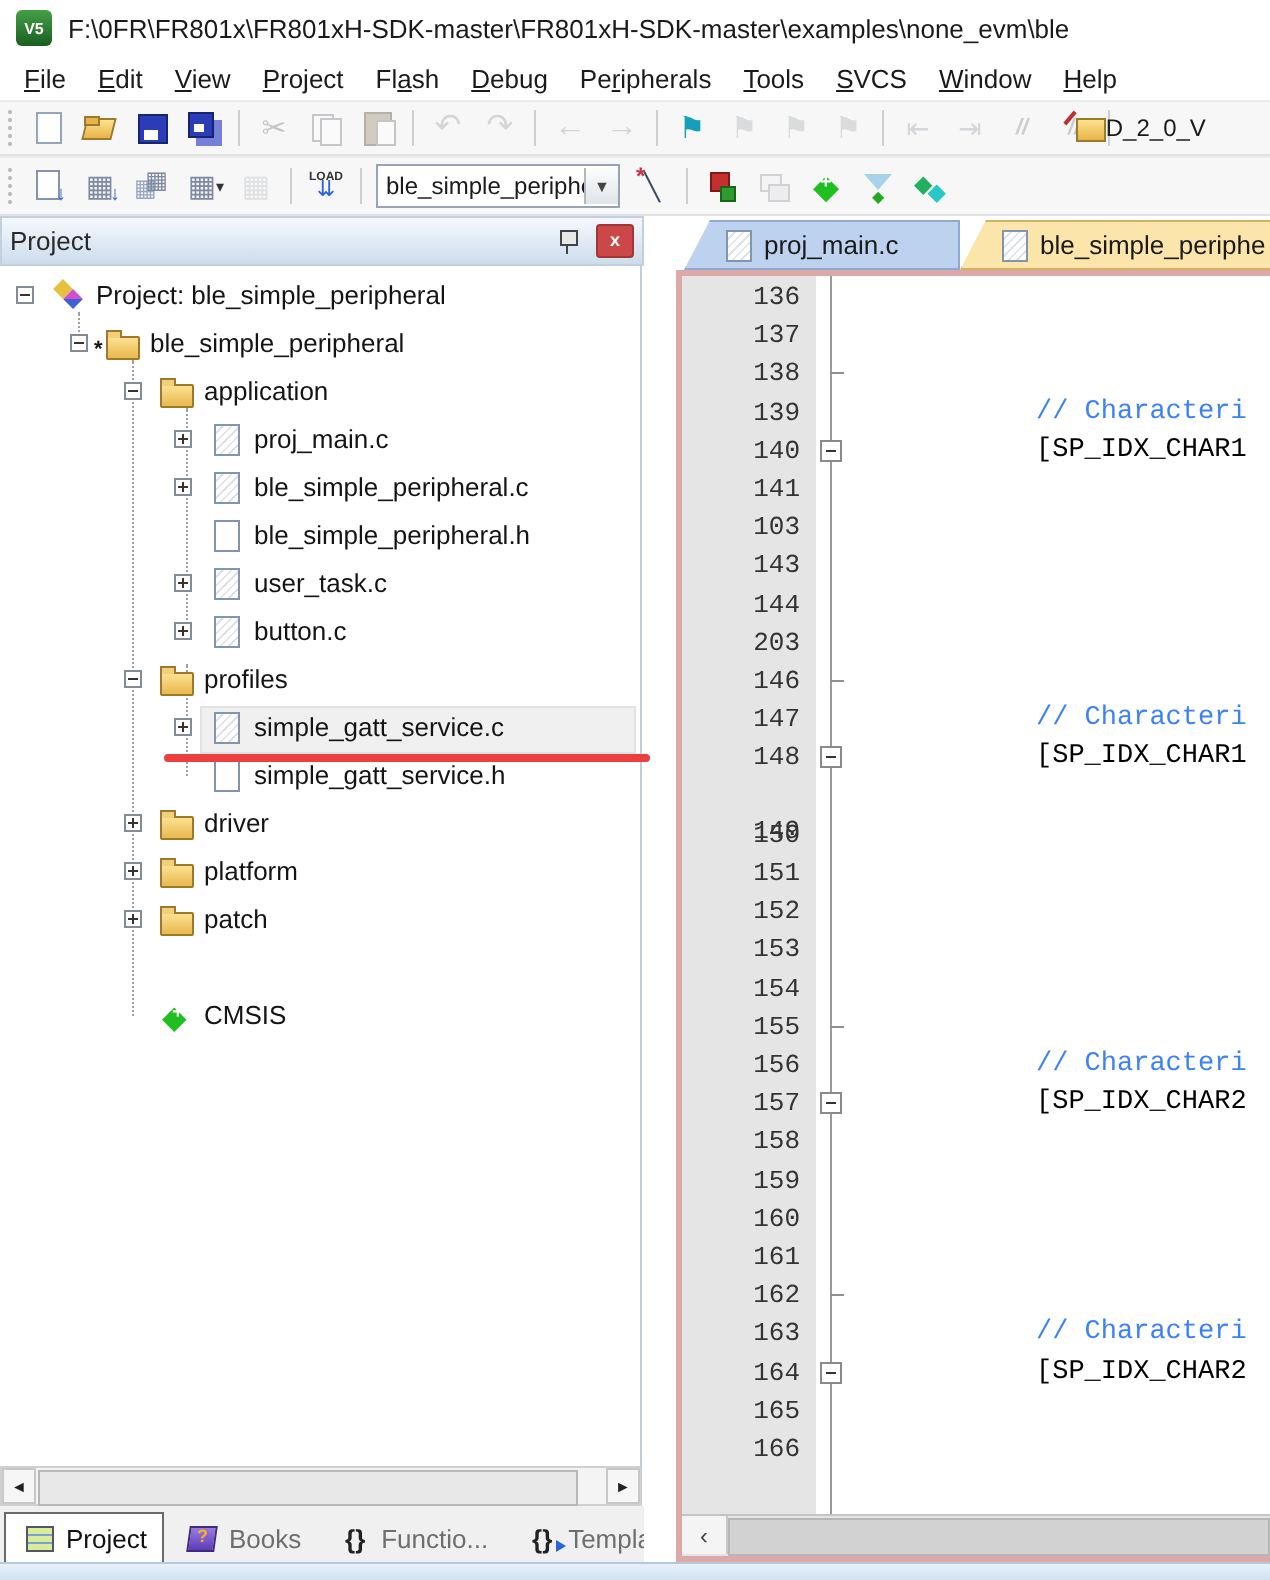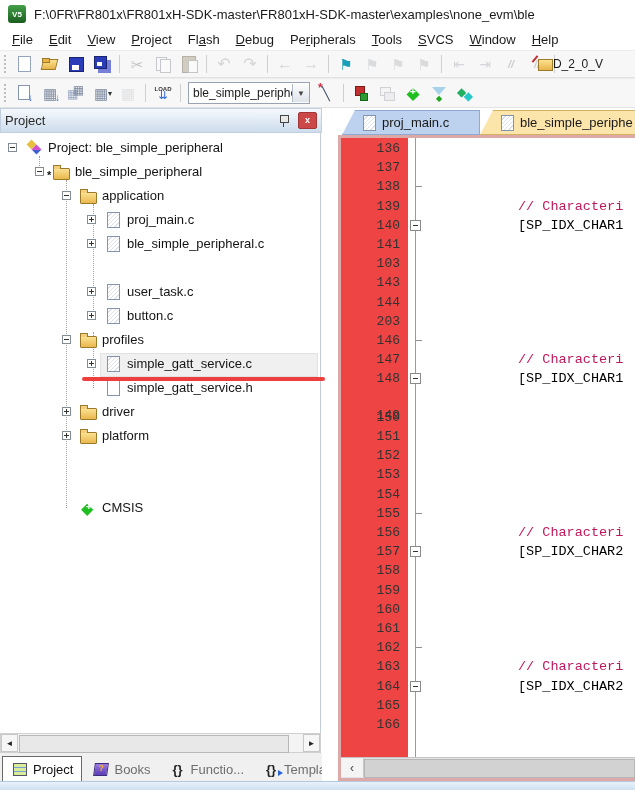--- a/index.html
+++ b/index.html
@@ -145,32 +145,32 @@
   #editor{position:absolute;left:330px;top:108px;width:305px;height:673px;background:#fff;}
   #tabbar{position:absolute;left:0;top:0;width:305px;height:27px;}
   .etab{position:absolute;top:2px;height:25px;display:flex;align-items:center;gap:6px;padding-left:20px;
         box-sizing:border-box;font-size:13px;color:#1a1a1a;clip-path:polygon(13px 0,100% 0,100% 100%,0 100%);white-space:nowrap;overflow:hidden;}
   .etab .pg{width:11px;height:14px;background:repeating-linear-gradient(135deg,#fff 0 2px,#dde3ee 2px 3px);
         border:1px solid #8494ac;flex:0 0 auto;}
   .etab-inactive{left:12px;width:138px;background:#bdd2ee;border:1px solid #8fa9cf;}
   .etab-active{left:150px;width:156px;background:#fce5ab;border:1px solid #d4b264;}
   #doc{position:absolute;left:8px;top:27px;width:297px;height:646px;box-sizing:border-box;
        border:3px solid #dca8a8;border-right:none;background:#fff;}
-  #gutter{position:absolute;left:0;top:0;width:67px;height:620px;background:#ef4444;}
+  #gutter{position:absolute;left:0;top:0;width:67px;height:620px;background:#e5e5e5;}
   .lnum{position:absolute;right:8px;height:19px;font-family:"Liberation Mono","DejaVu Sans Mono",monospace;
         font-size:13px;color:#333;line-height:19px;}
   #foldcol{position:absolute;left:67px;top:0;width:15px;height:620px;
         background:linear-gradient(to right,transparent 7px,#9a9a9a 7px,#9a9a9a 8px,transparent 8px);}
   .foldbox{position:absolute;left:2px;width:11px;height:11px;background:#fff;border:1px solid #8a8a8a;box-sizing:border-box;}
   .foldbox::before{content:"";position:absolute;left:2px;top:4px;width:5px;height:1px;background:#333;}
   .foldtick{position:absolute;left:7px;width:7px;height:1px;background:#909090;}
   #codearea{position:absolute;left:82px;top:0;right:0;height:620px;background:#fff;overflow:hidden;}
   .cline{position:absolute;left:95px;height:19px;line-height:19px;white-space:pre;
         font-family:"Liberation Mono","DejaVu Sans Mono",monospace;font-size:13.5px;}
-  .c-comment{color:#be185d;}
+  .c-comment{color:#3b82f6;}
   .c-code{color:#000;}
   #escroll{position:absolute;left:0;bottom:0;right:0;height:20px;background:#e4e4e4;border-top:1px solid #c4c4c4;}
   #escroll-left{position:absolute;left:0;top:0;width:22px;height:19px;background:#f4f4f4;border-right:1px solid #c8c8c8;
         display:flex;align-items:center;justify-content:center;font-size:12px;color:#444;}
   #escroll-thumb{position:absolute;left:23px;top:1px;right:0;height:17px;background:#d2d2d2;border:1px solid #b6b6b6;}
   
   #statusbar{position:absolute;left:0;top:781px;width:635px;height:9px;
        background:linear-gradient(#e9f1f9,#cfe1f1);border-top:1px solid #b2c9de;box-sizing:border-box;}
   #red-underline{position:absolute;left:82px;top:377px;width:243px;height:4px;background:#ee3f3f;border-radius:2px;z-index:60;}
 </style>
@@ -347,20 +347,24 @@
         <div class="trow" style="top: 75px;">
           <span class="expbox plus" style="left: 87px;"></span>
           <span class="tic t-file hatch" style="left: 105px;"></span>
           <span class="tree-label" style="left: 127px;">proj_main.c</span>
         </div>
         <div class="trow" style="top: 99px;">
           <span class="expbox plus" style="left: 87px;"></span>
           <span class="tic t-file hatch" style="left: 105px;"></span>
           <span class="tree-label" style="left: 127px;">ble_simple_peripheral.c</span>
         </div>
+        <div class="trow" style="top: 123px;">
+          <span class="tic t-file" style="left: 105px;"></span>
+          <span class="tree-label" style="left: 127px;">ble_simple_peripheral.h</span>
+        </div>
         <div class="trow" style="top: 147px;">
           <span class="expbox plus" style="left: 87px;"></span>
           <span class="tic t-file hatch" style="left: 105px;"></span>
           <span class="tree-label" style="left: 127px;">user_task.c</span>
         </div>
         <div class="trow" style="top: 171px;">
           <span class="expbox plus" style="left: 87px;"></span>
           <span class="tic t-file hatch" style="left: 105px;"></span>
           <span class="tree-label" style="left: 127px;">button.c</span>
         </div>
@@ -381,20 +385,25 @@
         </div>
         <div class="trow" style="top: 267px;">
           <span class="expbox plus" style="left: 62px;"></span>
           <span class="tic t-folder" style="left: 80px;"></span>
           <span class="tree-label" style="left: 102px;">driver</span>
         </div>
         <div class="trow" style="top: 291px;">
           <span class="expbox plus" style="left: 62px;"></span>
           <span class="tic t-folder" style="left: 80px;"></span>
           <span class="tree-label" style="left: 102px;">platform</span>
+        </div>
+        <div class="trow" style="top: 315px;">
+          <span class="expbox plus" style="left: 62px;"></span>
+          <span class="tic t-folder" style="left: 80px;"></span>
+          <span class="tree-label" style="left: 102px;">patch</span>
         </div>
         <div class="trow" style="top: 363px;">
           <span class="tic t-cmsis" style="left: 80px;"></span>
           <span class="tree-label" style="left: 102px;">CMSIS</span>
         </div>
       </div>
     <div id="pscroll">
       <span class="sbtn" id="pscroll-left">◄</span>
       <span id="pscroll-thumb"></span>
       <span class="sbtn" id="pscroll-right">►</span>

